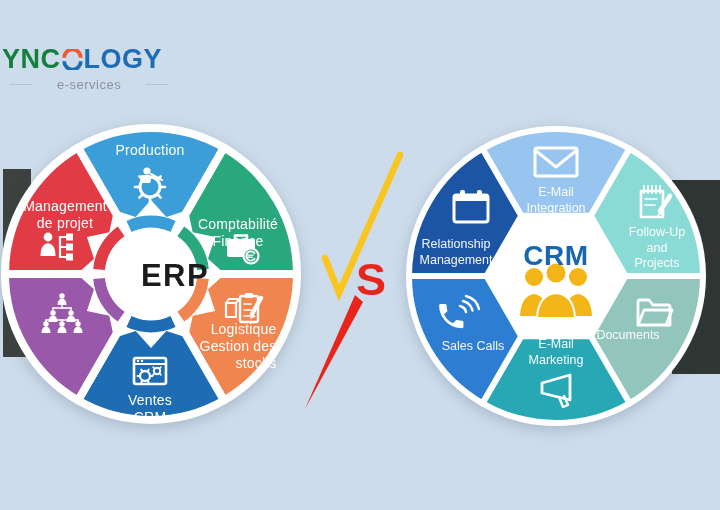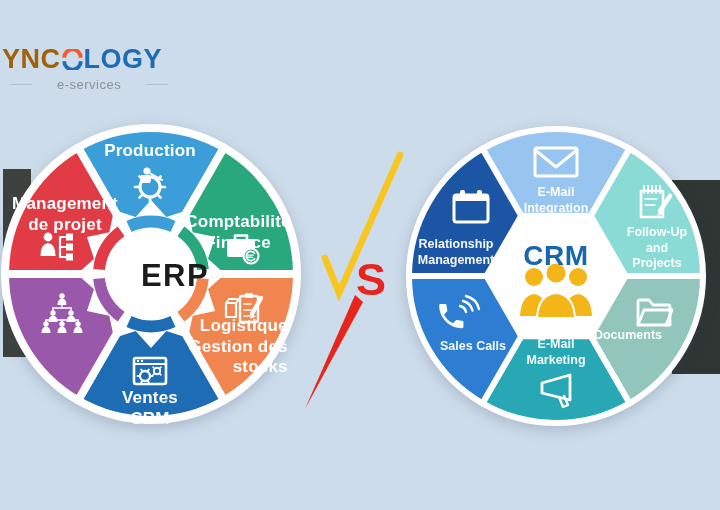--- a/index.html
+++ b/index.html
@@ -19,38 +19,38 @@
   .bar-left{left:3px;top:169px;width:28px;height:188px;}
   .bar-right{left:672px;top:180px;width:48px;height:194px;}
 
   
   .circle-svg{position:absolute;filter:drop-shadow(0 4px 7px rgba(40,60,90,.22));}
   .erp-svg{left:1px;top:124px;}
   .crm-svg{left:406px;top:126px;}
   .vs-svg{position:absolute;left:295px;top:135px;pointer-events:none;}
 
   
-  .lbl{position:absolute;transform:translate(-50%,-50%);text-align:center;white-space:pre-line;color:#fff;pointer-events:none;font-weight:bold;}
-  .erp-lbl{font-size:17px;font-weight:bold;line-height:1.22;letter-spacing:.2px;}
+  .lbl{position:absolute;transform:translate(-50%,-50%);text-align:center;white-space:pre-line;color:#fff;pointer-events:none;}
+  .erp-lbl{font-size:14px;font-weight:normal;line-height:1.22;letter-spacing:.2px;}
   .crm-lbl{font-size:12.5px;line-height:1.25;color:rgba(255,255,255,.95);}
   .center-lbl{position:absolute;transform:translate(-50%,-50%);font-weight:800;pointer-events:none;}
   .erp-center{font-size:31px;letter-spacing:1.5px;margin-left:24px;}
   .crm-center{font-size:28px;letter-spacing:.5px;}
 </style>
 </head>
 <body style="background-color: rgb(205, 220, 234);">
 
 <div class="stage">
 
   <div class="bar bar-left" style="background-color: rgb(61, 66, 62);"></div>
   <div class="bar bar-right" style="background-color: rgb(47, 54, 51);"></div>
 
   <div class="logo">
     <div class="brand">
-      <span style="color: #a16207;">YNC</span>
+      <span style="color: #15803d;">YNC</span>
       <svg class="o-swirl" viewBox="0 0 24 24">
         <path d="M21.5,10 A9.5,9.5 0 0 0 2.5,10" fill="none" stroke-width="4.4" stroke="#f15a31"></path>
         <path d="M2.5,14 A9.5,9.5 0 0 0 21.5,14" fill="none" stroke-width="4.4" stroke="#1e6cb4"></path>
       </svg>
       <span style="color: rgb(30, 108, 180);">LOGY</span>
     </div>
     <div class="tagline-row">
       <span class="dash"></span>
       <span class="tagline" style="color: rgb(141, 146, 152);">e-services</span>
       <span class="dash"></span>

